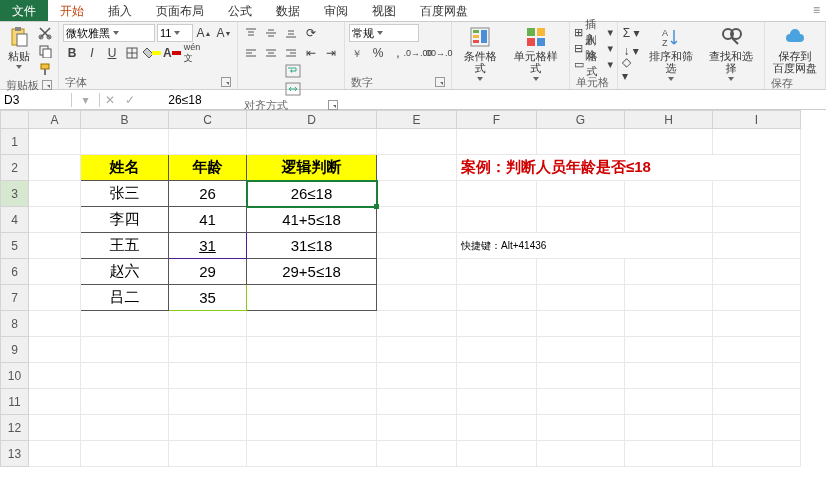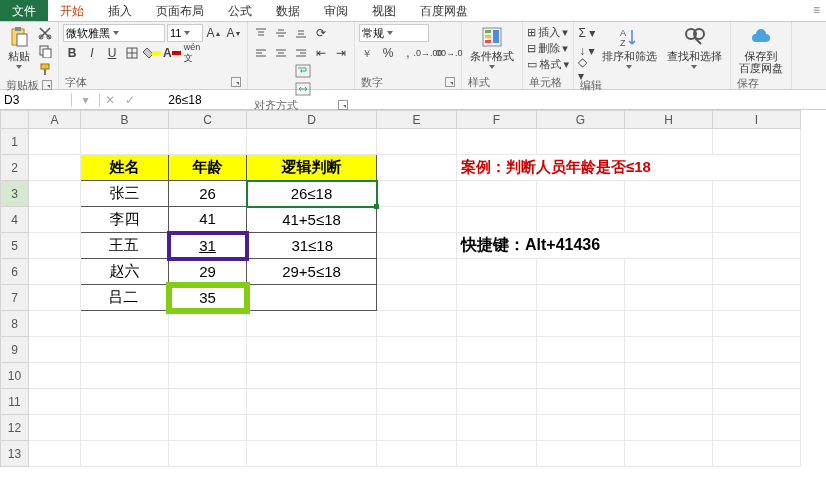--- a/index.html
+++ b/index.html
@@ -39,21 +39,21 @@
 .colhead td, .rowhead { background:#f0f0f0; border:1px solid #d4d4d4; text-align:center; font-size:12px; color:#555; }
 .colhead td { height:18px; }
 .rowhead { width:28px; }
 .corner { width:28px; height:18px; background:#f0f0f0; border:1px solid #d4d4d4;}
 .cell { border:1px solid #e8e8e8; height:26px; font-size:15px; text-align:center; vertical-align:middle; padding:0 4px;}
 .rowhead.sel-row{ background:#d6e8d0;}
 .hdrcell { background:#ffff00; font-weight:bold; }
 .active-outline { outline:2px solid #1a7f37; outline-offset:-1px; position:relative;}
 .active-outline::after{content:"";position:absolute;right:-3px;bottom:-3px;width:5px;height:5px;background:#1a7f37;}
 .anno-red { color:#d00000; font-weight:bold; font-size:15px; text-align:left;}
-.anno-blk { color:#000; font-weight:bold; font-size:16px; text-align:left;}
+.anno-blk { color:#000; font-weight:normal; font-size:10px; text-align:left;}
 
 svg { display:block; }
 </style>
 </head>
 <body>
 
 <div class="tabs">
   <div class="tab file">文件</div>
   <div class="tab active">开始</div>
   <div class="tab">插入</div>
@@ -105,21 +105,21 @@
     </div>
     <div class="group-label">
         <span>剪贴板</span>
         <span class="launcher"></span>
       </div>
   </div>
 
   <div class="group">
     <div class="group-body col-stack" style="gap:2px;">
       <div class="row">
-        <div class="sel" style="width:102px;">
+        <div class="sel" style="width:92px;">
             <span>微软雅黑</span>
             <span class="caret"></span>
           </div>
         <div class="sel" style="width:36px;">
             <span>11</span>
             <span class="caret"></span>
           </div>
         <div class="ibtn">A<sup style="font-size:7px;">▲</sup></div>
         <div class="ibtn">A<sup style="font-size:7px;">▼</sup></div>
       </div>
@@ -262,24 +262,33 @@
               <rect x="2" y="2" width="18" height="18" fill="none" stroke="#888"></rect>
               <rect x="4" y="4" width="6" height="3" fill="#6ab04c"></rect>
               <rect x="4" y="9" width="6" height="3" fill="#f6b93b"></rect>
               <rect x="4" y="14" width="6" height="3" fill="#eb4d4b"></rect>
               <rect x="12" y="4" width="6" height="13" fill="#4a90d9"></rect>
             </svg>
           </div>
           <span>条件格式</span>
           <div class="drop-caret"></div>
         </div>
-    </div>
-    <div class="group-label">
-        <span>样式</span>
-      </div>
+      <div class="bigbtn">
+          <div class="ico">
+            <svg width="22" height="22">
+              <rect x="2" y="2" width="8" height="8" fill="#6ab04c"></rect>
+              <rect x="12" y="2" width="8" height="8" fill="#f6b93b"></rect>
+              <rect x="2" y="12" width="8" height="8" fill="#eb4d4b"></rect>
+              <rect x="12" y="12" width="8" height="8" fill="#4a90d9"></rect>
+            </svg>
+          </div>
+          <span>单元格样式</span>
+          <div class="drop-caret"></div>
+        </div>
+    </div>
   </div>
 
   <div class="group">
     <div class="group-body col-stack" style="gap:0;">
       <div class="row" style="height:16px;">
           <div class="ibtn" style="width:auto;font-size:11px;gap:2px;">⊞<span>插入</span> ▾</div>
         </div>
       <div class="row" style="height:16px;">
           <div class="ibtn" style="width:auto;font-size:11px;gap:2px;">⊟<span>删除</span> ▾</div>
         </div>
@@ -315,23 +324,20 @@
             <svg width="22" height="22">
               <circle cx="8" cy="8" r="5" fill="none" stroke="#555" stroke-width="2"></circle>
               <line x1="12" y1="12" x2="18" y2="18" stroke="#555" stroke-width="2"></line>
               <circle cx="16" cy="8" r="5" fill="none" stroke="#555" stroke-width="2"></circle>
             </svg>
           </div>
           <span>查找和选择</span>
           <div class="drop-caret"></div>
         </div>
     </div>
-    <div class="group-label">
-        <span>编辑</span>
-      </div>
   </div>
 
   <div class="group">
     <div class="group-body">
       <div class="bigbtn">
           <div class="ico">
             <svg width="22" height="22">
               <path d="M6 16 a4 4 0 0 1 0 -8 a5 5 0 0 1 10 0 a4 4 0 0 1 0 8 z" fill="#4aa3df"></path>
             </svg>
           </div>
@@ -424,21 +430,21 @@
           <td class="cell"></td>
           <td class="cell"></td>
           <td class="cell"></td>
           <td class="cell"></td>
           <td class="cell"></td>
         </tr>
         <tr>
           <td class="rowhead">5</td>
           <td class="cell"></td>
           <td class="cell data-range" style="border:1px solid #555;">王五</td>
-          <td class="cell data-range" style="border:4px solid #4c1d95;text-decoration:underline;">31</td>
+          <td class="cell data-range" style="border:1px solid #4c1d95;text-decoration:underline;">31</td>
           <td class="cell data-range" style="border:1px solid #555;">31≤18</td>
           <td class="cell"></td>
           <td class="cell anno-blk" colspan="3">快捷键：Alt+41436</td>
           <td class="cell"></td>
         </tr>
         <tr>
           <td class="rowhead">6</td>
           <td class="cell"></td>
           <td class="cell data-range" style="border:1px solid #555;">赵六</td>
           <td class="cell data-range" style="border:1px solid #555;">29</td>
@@ -446,21 +452,21 @@
           <td class="cell"></td>
           <td class="cell"></td>
           <td class="cell"></td>
           <td class="cell"></td>
           <td class="cell"></td>
         </tr>
         <tr>
           <td class="rowhead">7</td>
           <td class="cell"></td>
           <td class="cell data-range" style="border:1px solid #555;">吕二</td>
-          <td class="cell data-range" style="border:6px solid #84cc16;text-align:center;">35</td>
+          <td class="cell data-range" style="border:1px solid #84cc16;text-align:center;">35</td>
           <td class="cell data-range" style="border:1px solid #555;"></td>
           <td class="cell"></td>
           <td class="cell"></td>
           <td class="cell"></td>
           <td class="cell"></td>
           <td class="cell"></td>
         </tr>
         <tr>
           <td class="rowhead">8</td>
           <td class="cell"></td>

